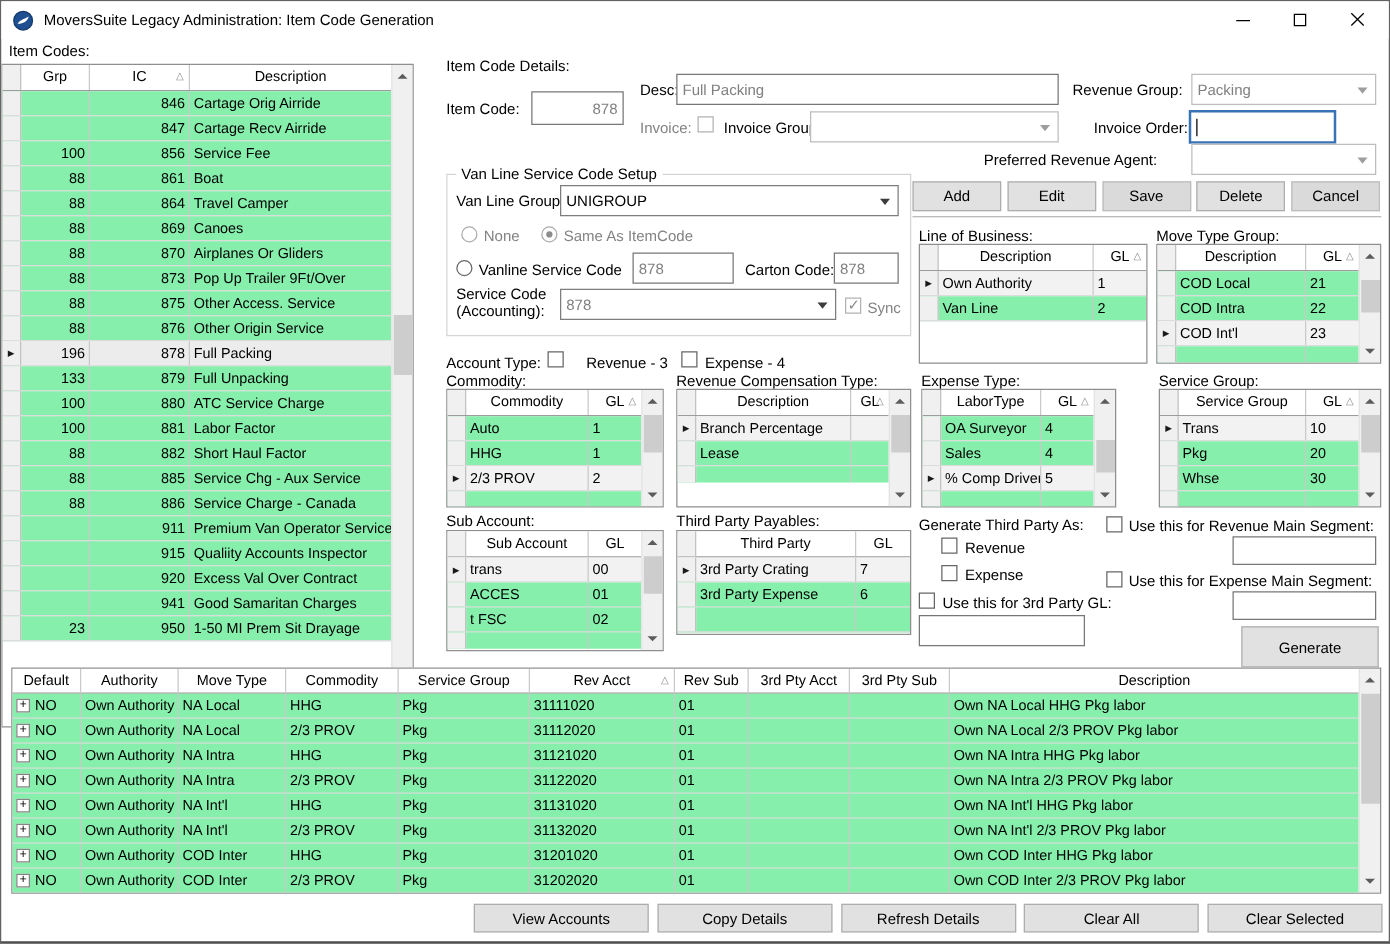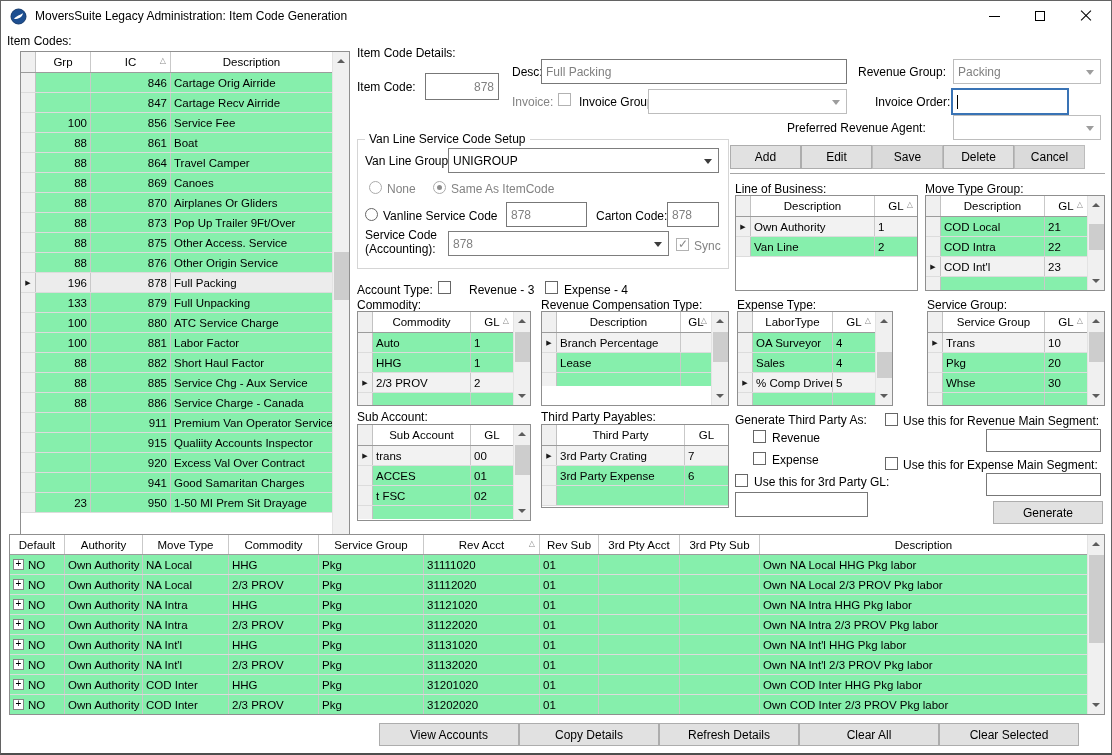--- a/index.html
+++ b/index.html
@@ -29,21 +29,21 @@
 .chk{position:absolute;width:13px;height:13px;border:1px solid #666;background:#fff}
 .chk.ltd{border-color:#b2b2b2}
 .chk.checked::after{content:"\2713";position:absolute;left:1px;top:-2px;font-size:12px;color:#8b8b8b}
 .radio{position:absolute;width:13px;height:13px;border:1px solid #666;border-radius:50%;background:#fff}
 .radio.ltd{border-color:#ababab}
 .radio.on::after{content:"";position:absolute;left:3px;top:3px;width:5px;height:5px;border-radius:50%;background:#8d8d8d}
 .gb{position:absolute;border:1px solid #d5d5d5}
 .gb-title{position:absolute;left:7px;top:-8px;background:#fff;padding:0 4px;white-space:nowrap}
 .btn{background:#e1e1e1;border:1px solid #adadad;display:flex;align-items:center;justify-content:center;white-space:nowrap}
 .btn.disabled{color:#000000;background:#dadada;border-color:#bcbcbc}
-.btnrow{position:absolute;display:flex;justify-content:flex-start}
+.btnrow{position:absolute;display:flex;justify-content:space-between}
 .divider{position:absolute;border-top:1px solid #a6a6a6;border-bottom:1px solid #fff}
 .grid{position:absolute;border:1px solid #8f8f8f;background:#fff;overflow:hidden;font-size:11.5px}
 .has-sb{padding-right:17px}
 .grid-head{display:flex;height:21px;border-bottom:1px solid #9c9c9c;background:#fff}
 .grid-head .gcell{justify-content:center;position:relative}
 .grow{display:flex;height:20px;border-bottom:1px solid #dcdcdc;background:#86efac}
 .grow.cut{height:13px;border-bottom:none}
 .gcell{display:flex;align-items:center;padding:0 3px;border-right:1px solid #c9c9c9;overflow:hidden;white-space:nowrap}
 .selcol{background:#f0f0f0;border-right:1px solid #c2c2c2}
 .grow.sel .selcol::before{content:"\25B6";font-size:7px;color:#1a1a1a;margin:0 auto}
@@ -104,21 +104,21 @@
       <div class="winbtn">
           <span class="g-close">
             <i></i>
             <i></i>
           </span>
         </div>
     </div>
   </div>
 
   <div class="lab" style="left:6px;top:33px">Item Codes:</div>
-  <div class="grid itemlist has-sb" id="g-items" style="left:19px;top:50px;width:330px;height:531px">
+  <div class="grid itemlist has-sb" id="g-items" style="left:0;top:50px;width:330px;height:531px">
     <div class="grid-head">
       <div class="gcell c0 selcol"></div>
       <div class="gcell c1">Grp</div>
       <div class="gcell c2">
           <span>IC</span>
           <span class="sort">△</span>
         </div>
       <div class="gcell c3">Description</div>
     </div>
     <div>
@@ -685,21 +685,21 @@
   <div class="tb" style="left:734px;top:491px;width:133px;height:25px"></div>
 
   <span class="chk" style="left:884px;top:412px"></span>
   <div class="lab" style="left:902px;top:413px">Use this for Revenue Main Segment:</div>
   <div class="tb" style="left:985px;top:428px;width:115px;height:23px"></div>
 
   <span class="chk" style="left:884px;top:456px"></span>
   <div class="lab" style="left:902px;top:457px">Use this for Expense Main Segment:</div>
   <div class="tb" style="left:985px;top:472px;width:115px;height:23px"></div>
 
-  <div class="btn" style="position:absolute;left:992px;top:500px;width:110px;height:23px">
+  <div class="btn" style="position:absolute;left:992px;top:500px;width:110px;height:33px">
       <span>Generate</span>
     </div>
 
   <div class="grid has-sb" id="g-acct" style="left:8px;top:533px;width:1096px;height:181px">
     <div class="grid-head">
       <div class="gcell cDef">Default</div>
       <div class="gcell cAuth">Authority</div>
       <div class="gcell cMove">Move Type</div>
       <div class="gcell cComm">Commodity</div>
       <div class="gcell cSvc">Service Group</div>

